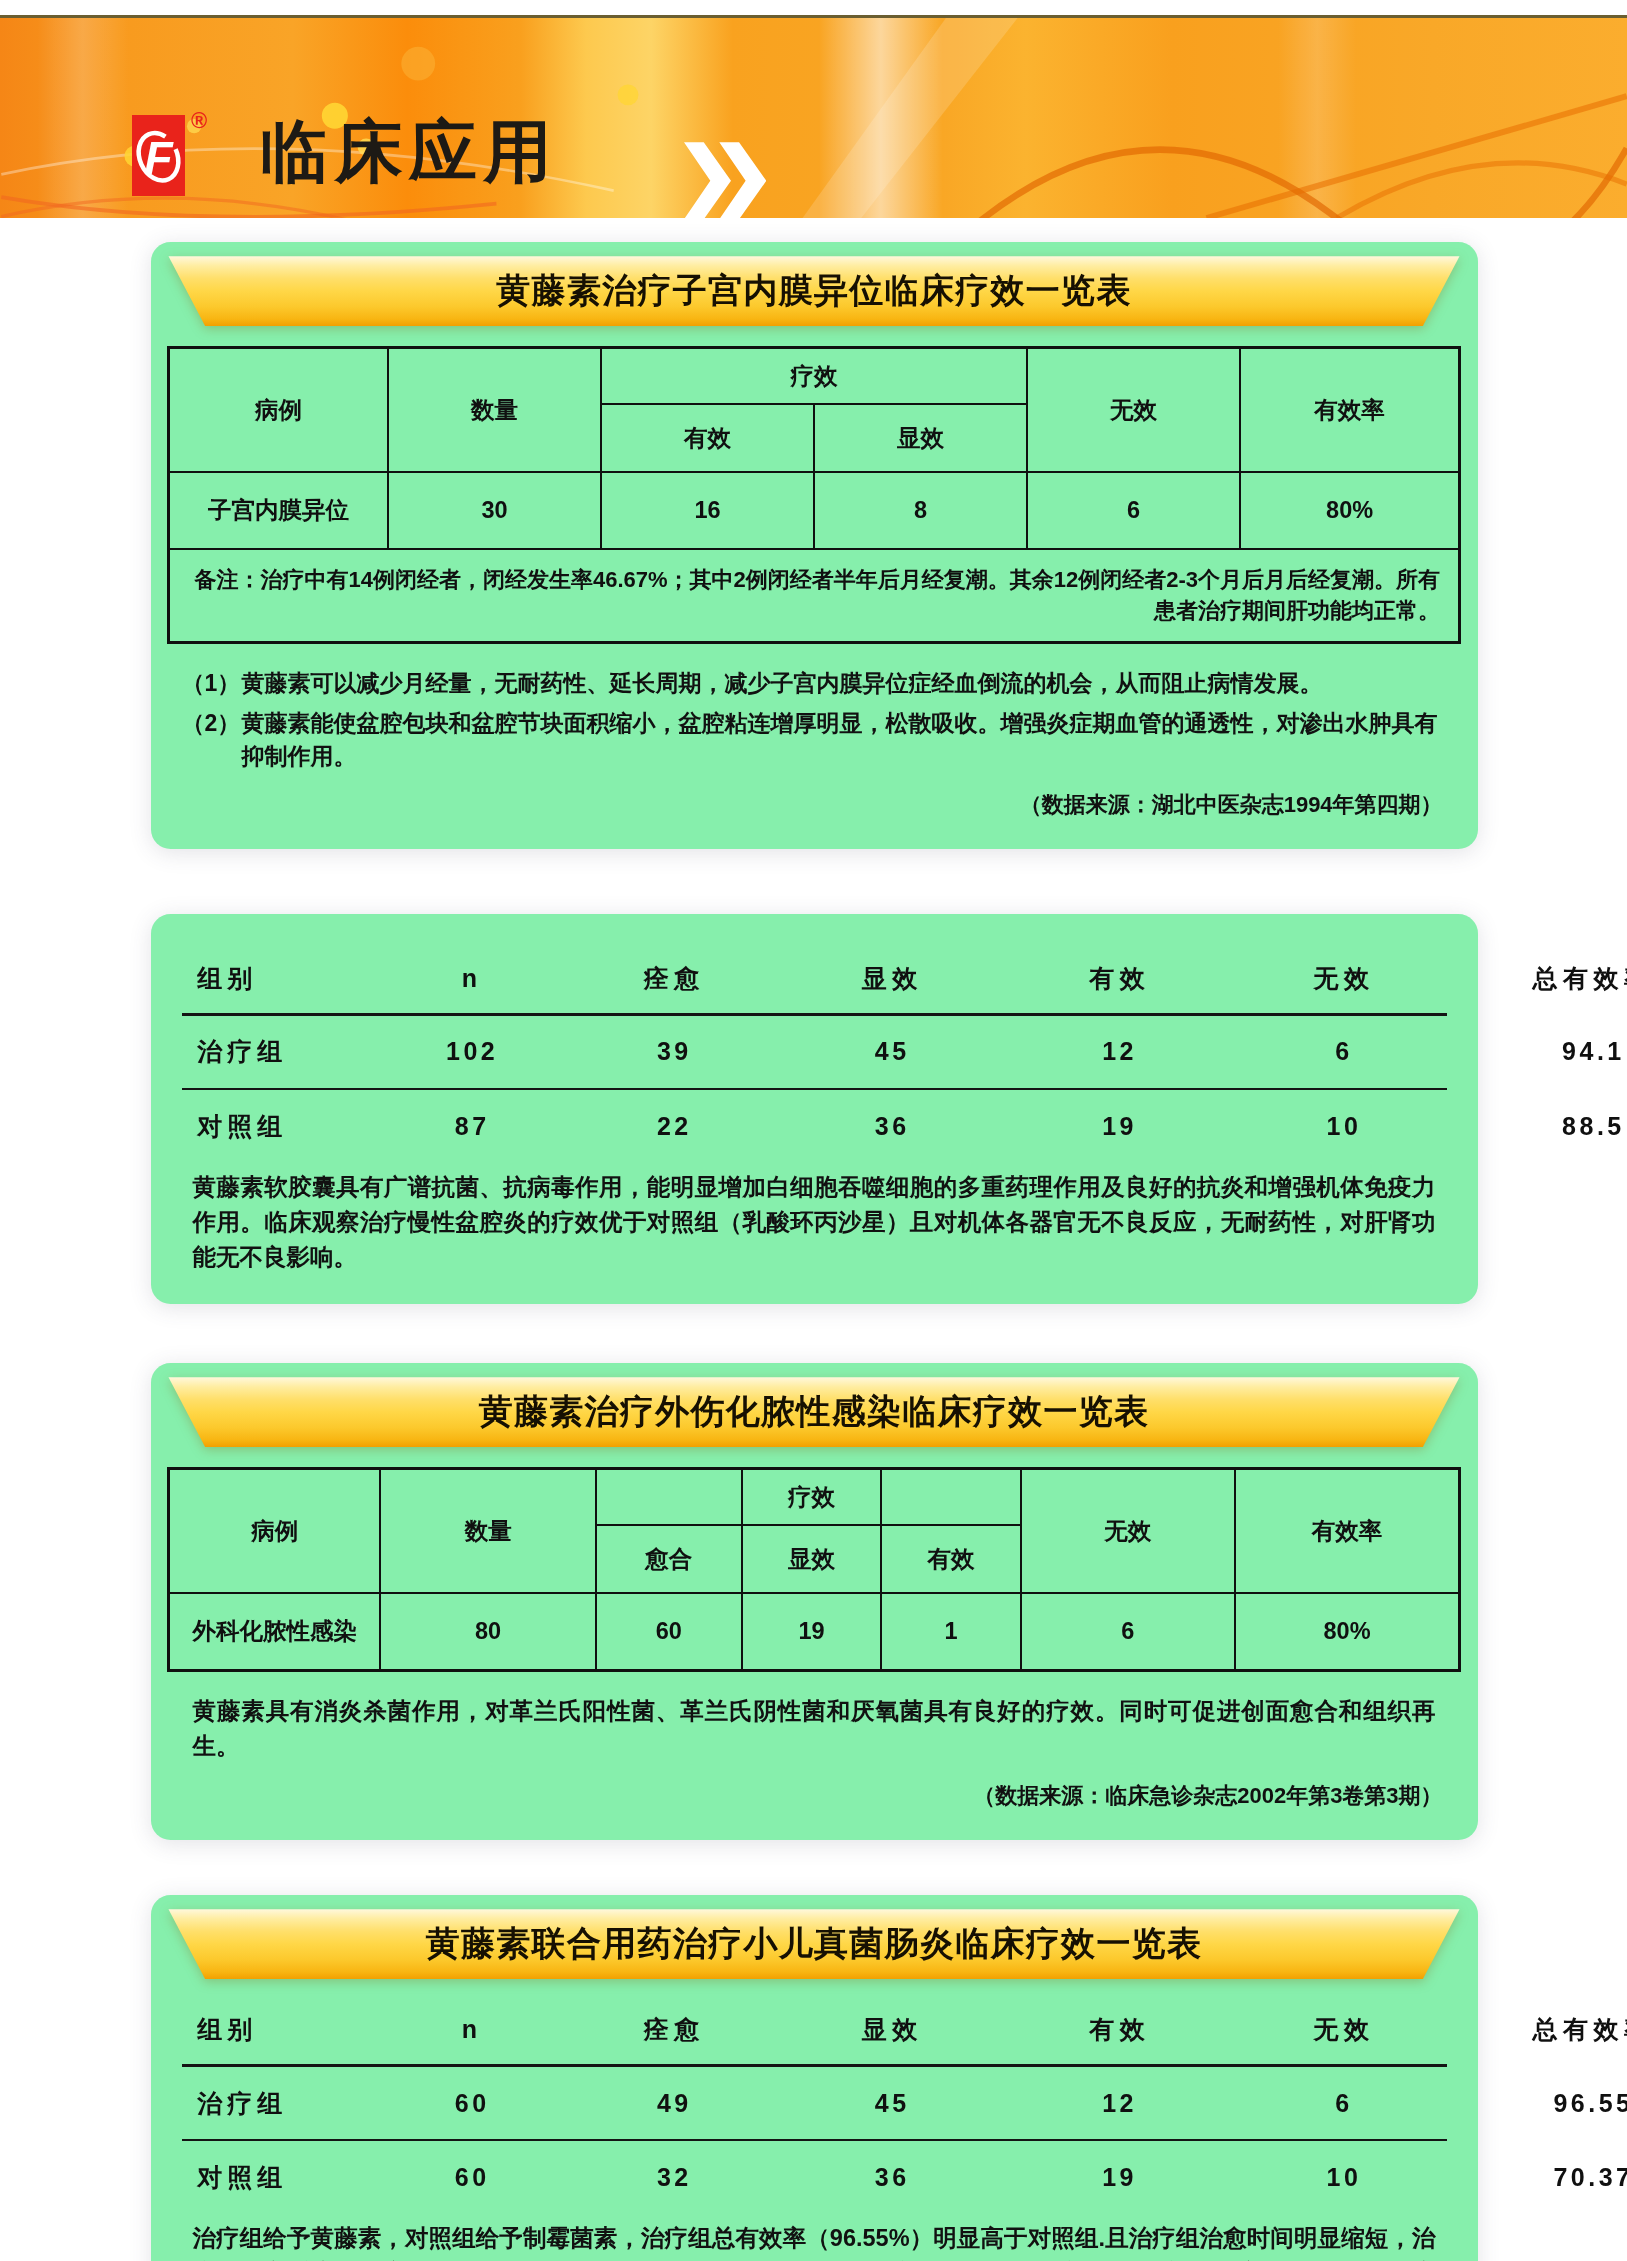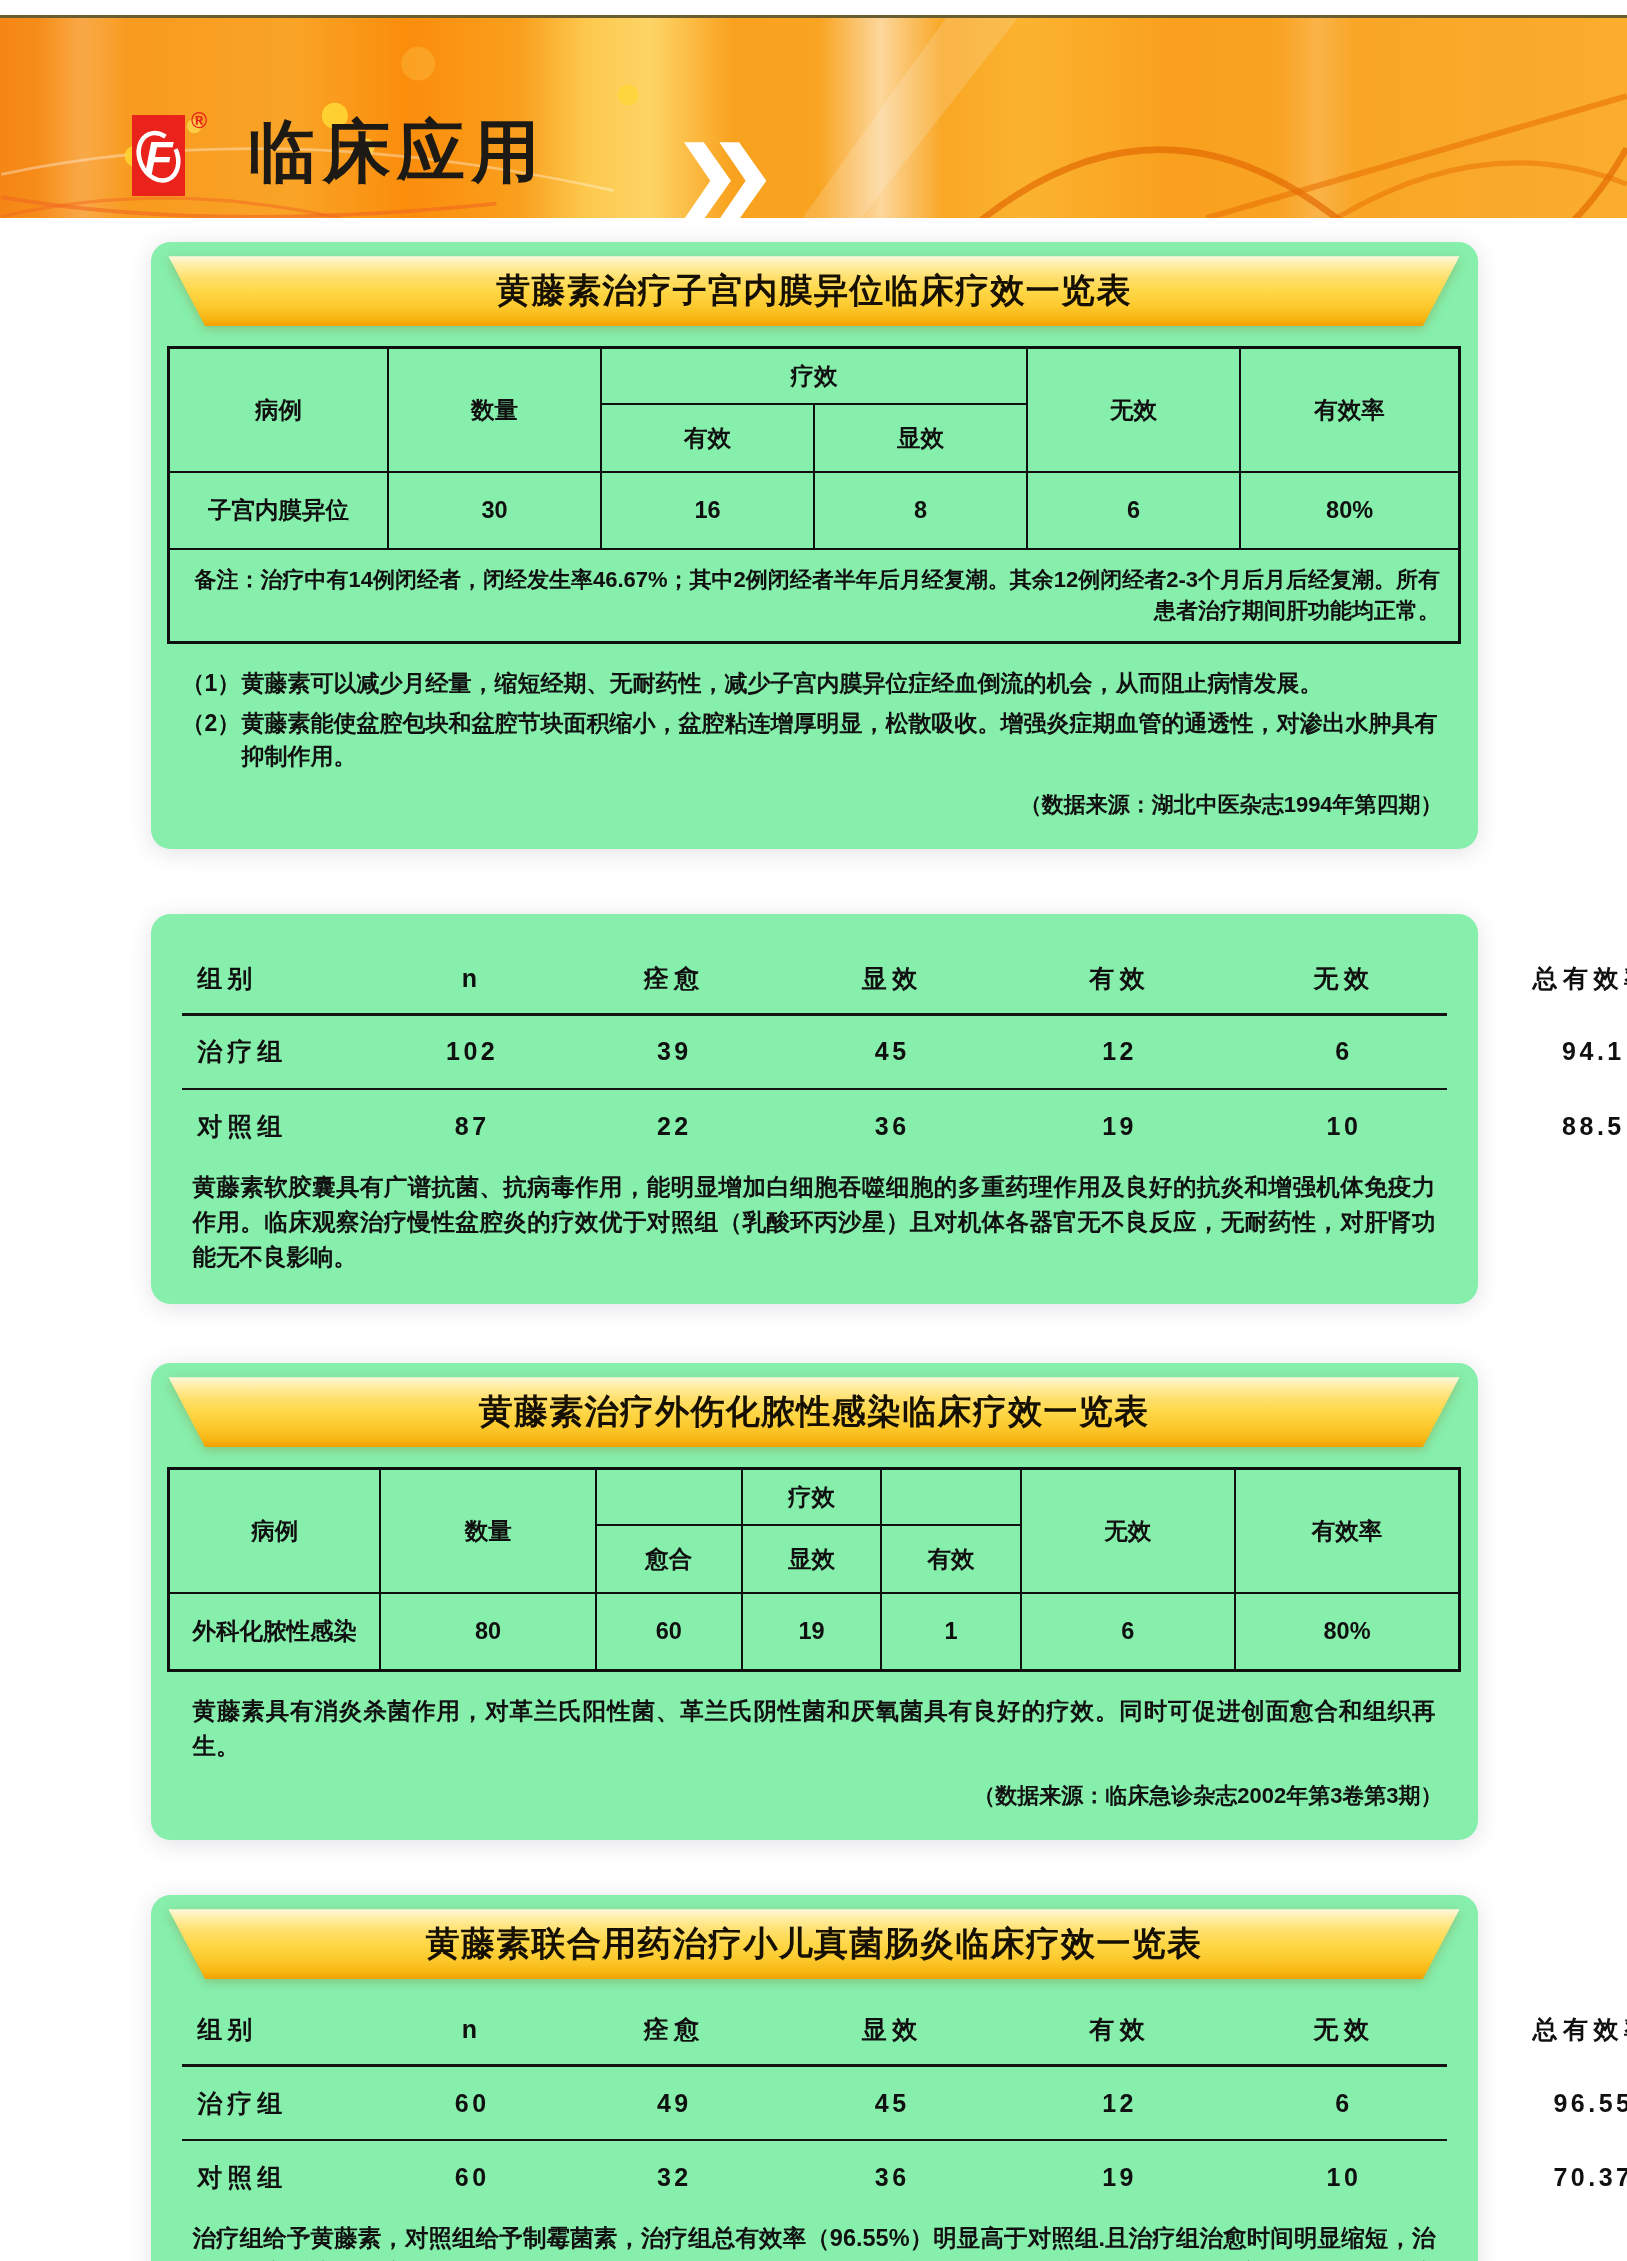--- a/index.html
+++ b/index.html
@@ -19,21 +19,21 @@
       #fdc94e 36%,#fdd466 40%,#f9a21f 45%,#f9a725 58%,#fbb32f 63%,
       #f9a01e 72%,#f9a828 88%,#fbad2e 100%);
   }
   .header svg.deco{position:absolute;left:0;top:0;}
   .logo{
     position:absolute;left:132px;top:97px;width:53px;height:81px;
     background:#e9231b;display:flex;align-items:center;justify-content:center;
   }
   .reg{position:absolute;left:191px;top:90px;font-size:22px;font-weight:700;color:#e9231b;}
   .hd-title{
-    position:absolute;left:248px;top:99px;margin:0;
+    position:absolute;left:260px;top:99px;margin:0;
     font-size:68px;font-weight:900;color:#1d1a15;letter-spacing:6.5px;line-height:1;
   }
   .chevrons{position:absolute;left:684px;top:124px;display:flex;}
   .chv{
     display:block;width:47px;height:77px;background:#ffffff;margin-right:-11.7px;
     clip-path:polygon(0 0,42% 0,100% 50%,42% 100%,0 100%,56% 50%);
   }
 
   
   .card{
@@ -175,21 +175,21 @@
       <td>80%</td>
     </tr>
     <tr>
       <td class="note" colspan="6">备注：治疗中有14例闭经者，闭经发生率46.67%；其中2例闭经者半年后月经复潮。其余12例闭经者2-3个月后月后经复潮。所有患者治疗期间肝功能均正常。</td>
     </tr>
   </tbody>
     </table>
   <div class="points">
     <div class="point">
       <span class="pmark">（1）</span>
-      <span class="ptext">黄藤素可以减少月经量，缩短经期、无耐药性，减少子宫内膜异位症经血倒流的机会，从而阻止病情发展。</span>
+      <span class="ptext">黄藤素可以减少月经量，无耐药性、延长周期，减少子宫内膜异位症经血倒流的机会，从而阻止病情发展。</span>
     </div>
     <div class="point">
       <span class="pmark">（2）</span>
       <span class="ptext">黄藤素能使盆腔包块和盆腔节块面积缩小，盆腔粘连增厚明显，松散吸收。增强炎症期血管的通透性，对渗出水肿具有抑制作用。</span>
     </div>
   </div>
   <div class="source">（数据来源：湖北中医杂志1994年第四期）</div>
 </section>
 
 <section class="card c2">

